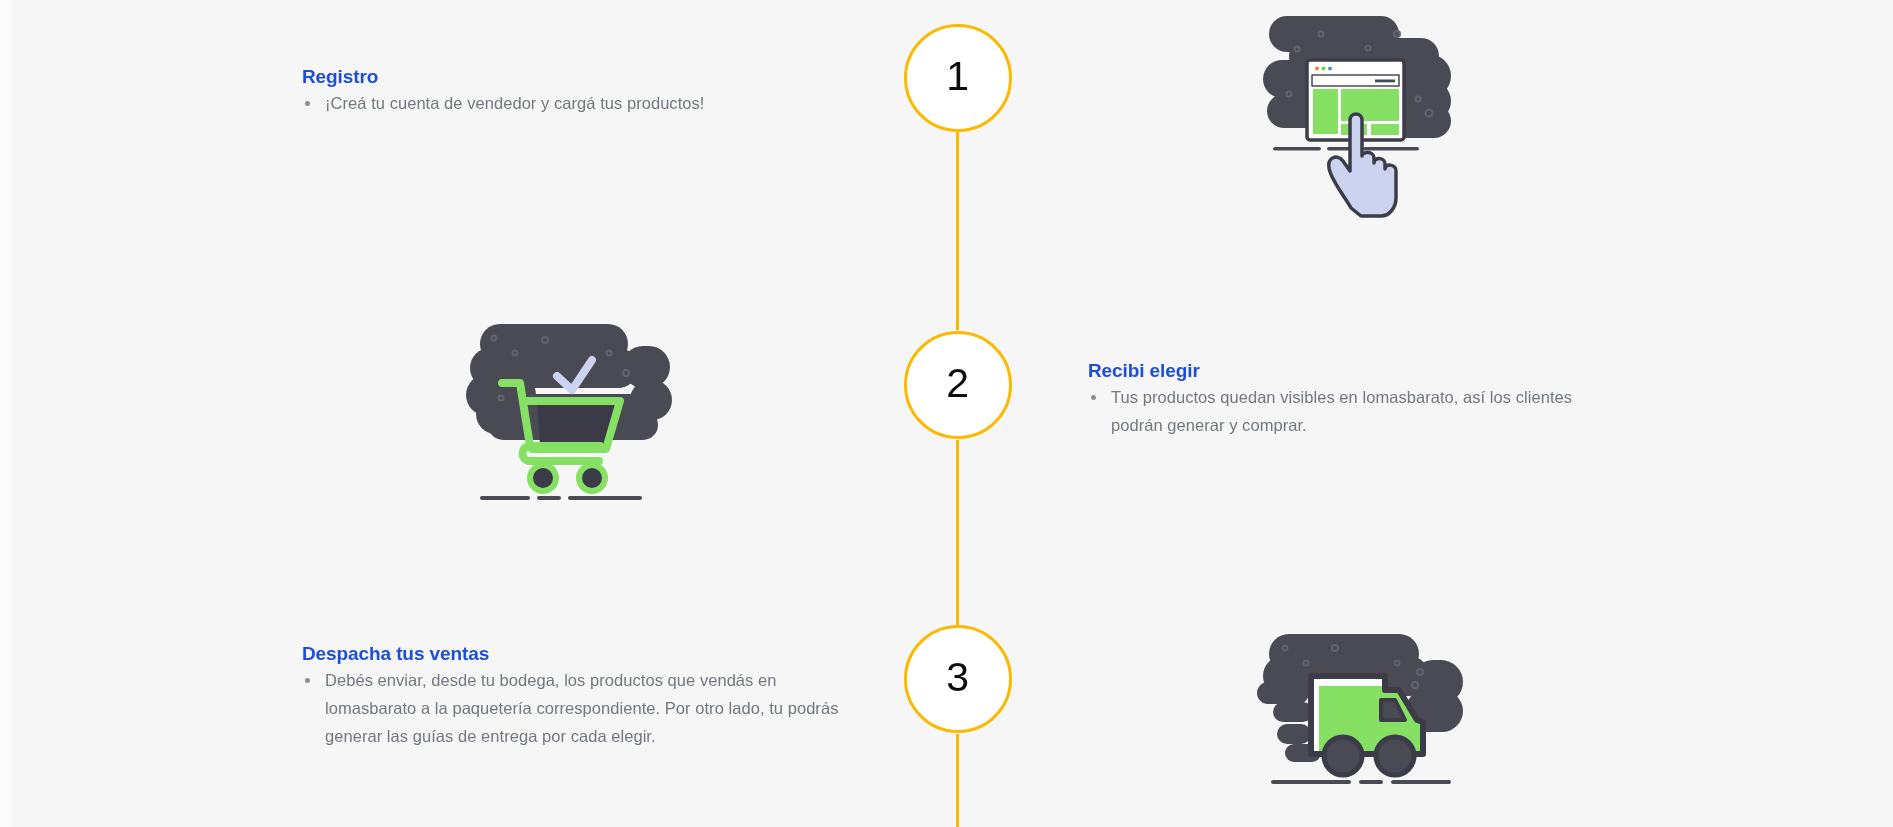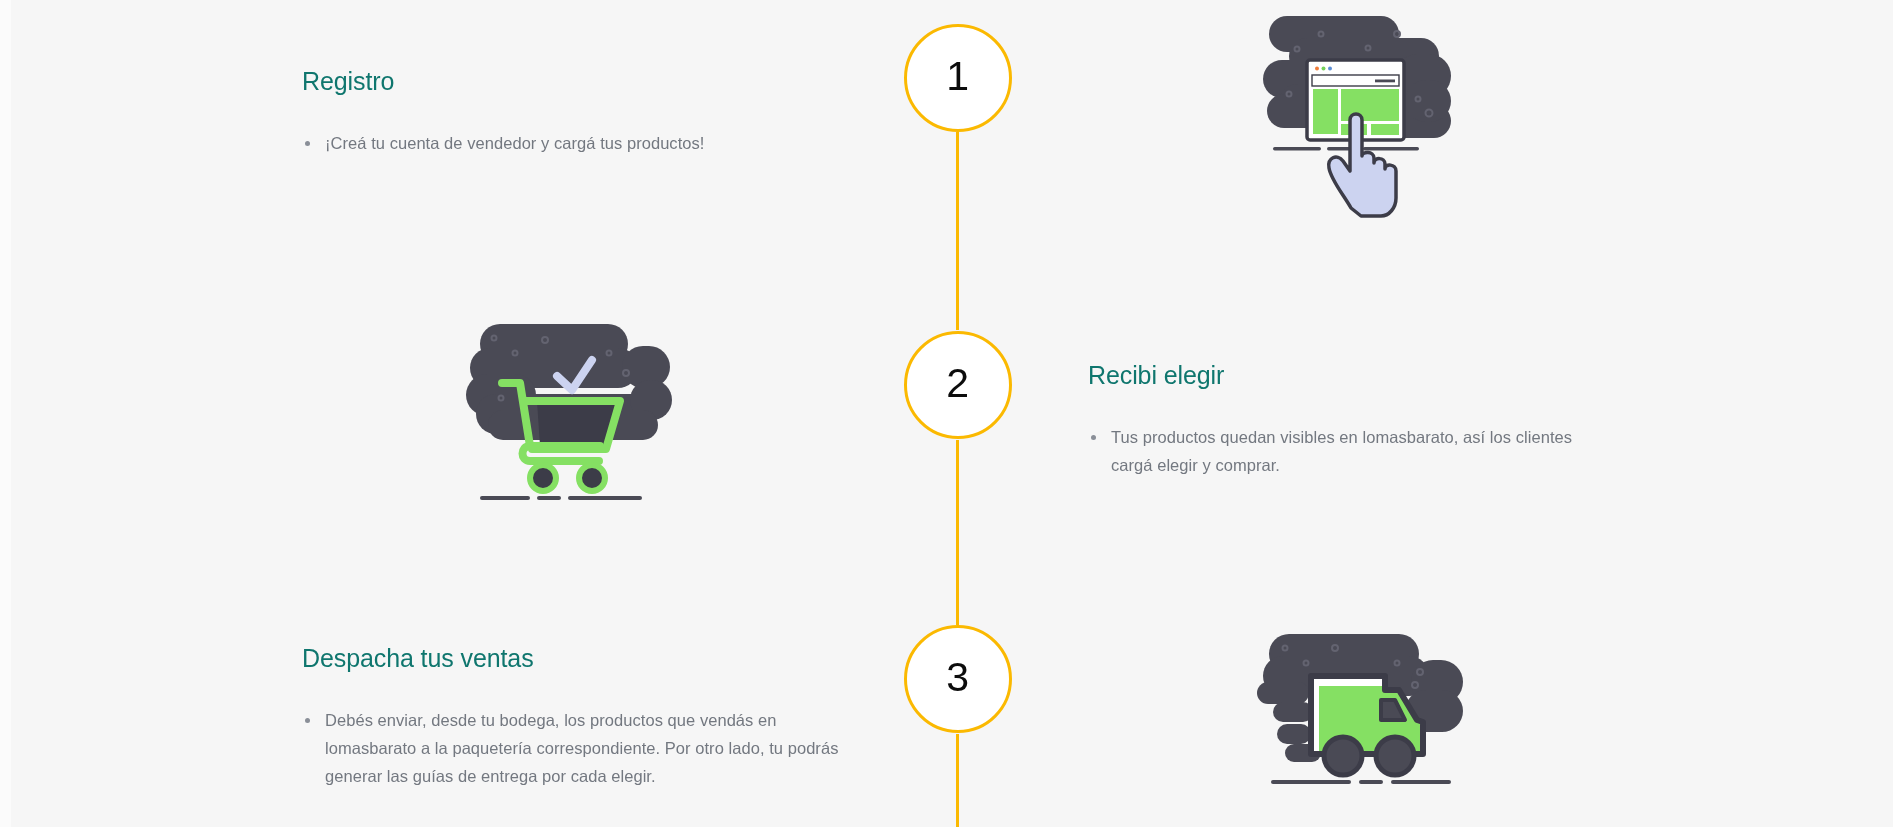--- a/index.html
+++ b/index.html
@@ -65,30 +65,29 @@
     padding-bottom: 3px;
   }
   .circle-1 { top: 24px;  }
   .circle-2 { top: 331px; }
   .circle-3 { top: 625px; }
 
   
   .text-block { position: absolute; }
 
   .block-title {
-    font-size: 25px;
-    font-weight: 400;
-    color: #0f766e;
+    font-size: 19px;
+    font-weight: 700;
+    color: #1d4ed8;
     letter-spacing: -0.1px;
     line-height: 1.2;
   }
 
   .bullets {
     list-style: none;
-    margin-top: 33px;
   }
   .bullets li {
     position: relative;
     padding-left: 23px;
     font-size: 16.5px;
     line-height: 28px;
     color: #737880;
     letter-spacing: 0.05px;
   }
   .bullets li::before {
@@ -178,21 +177,21 @@
     </svg>
   </div>
 
   <div class="step-circle circle-2">
     <span class="num">2</span>
   </div>
 
   <div class="text-block tb-2">
     <h2 class="block-title">Recibi elegir</h2>
     <ul class="bullets">
-      <li>Tus productos quedan visibles en lomasbarato, así los clientes cargá elegir y comprar.</li>
+      <li>Tus productos quedan visibles en lomasbarato, así los clientes podrán generar y comprar.</li>
     </ul>
   </div>
 
   <div class="illus illus-2">
     <svg viewBox="0 0 212 200" width="212" height="200" xmlns="http://www.w3.org/2000/svg">
       <g fill="#4a4a55">
         <rect x="18" y="6" width="148" height="40" rx="20"></rect>
         <rect x="8" y="30" width="168" height="40" rx="20"></rect>
         <rect x="160" y="28" width="48" height="42" rx="21"></rect>
         <rect x="4" y="56" width="70" height="42" rx="21"></rect>

